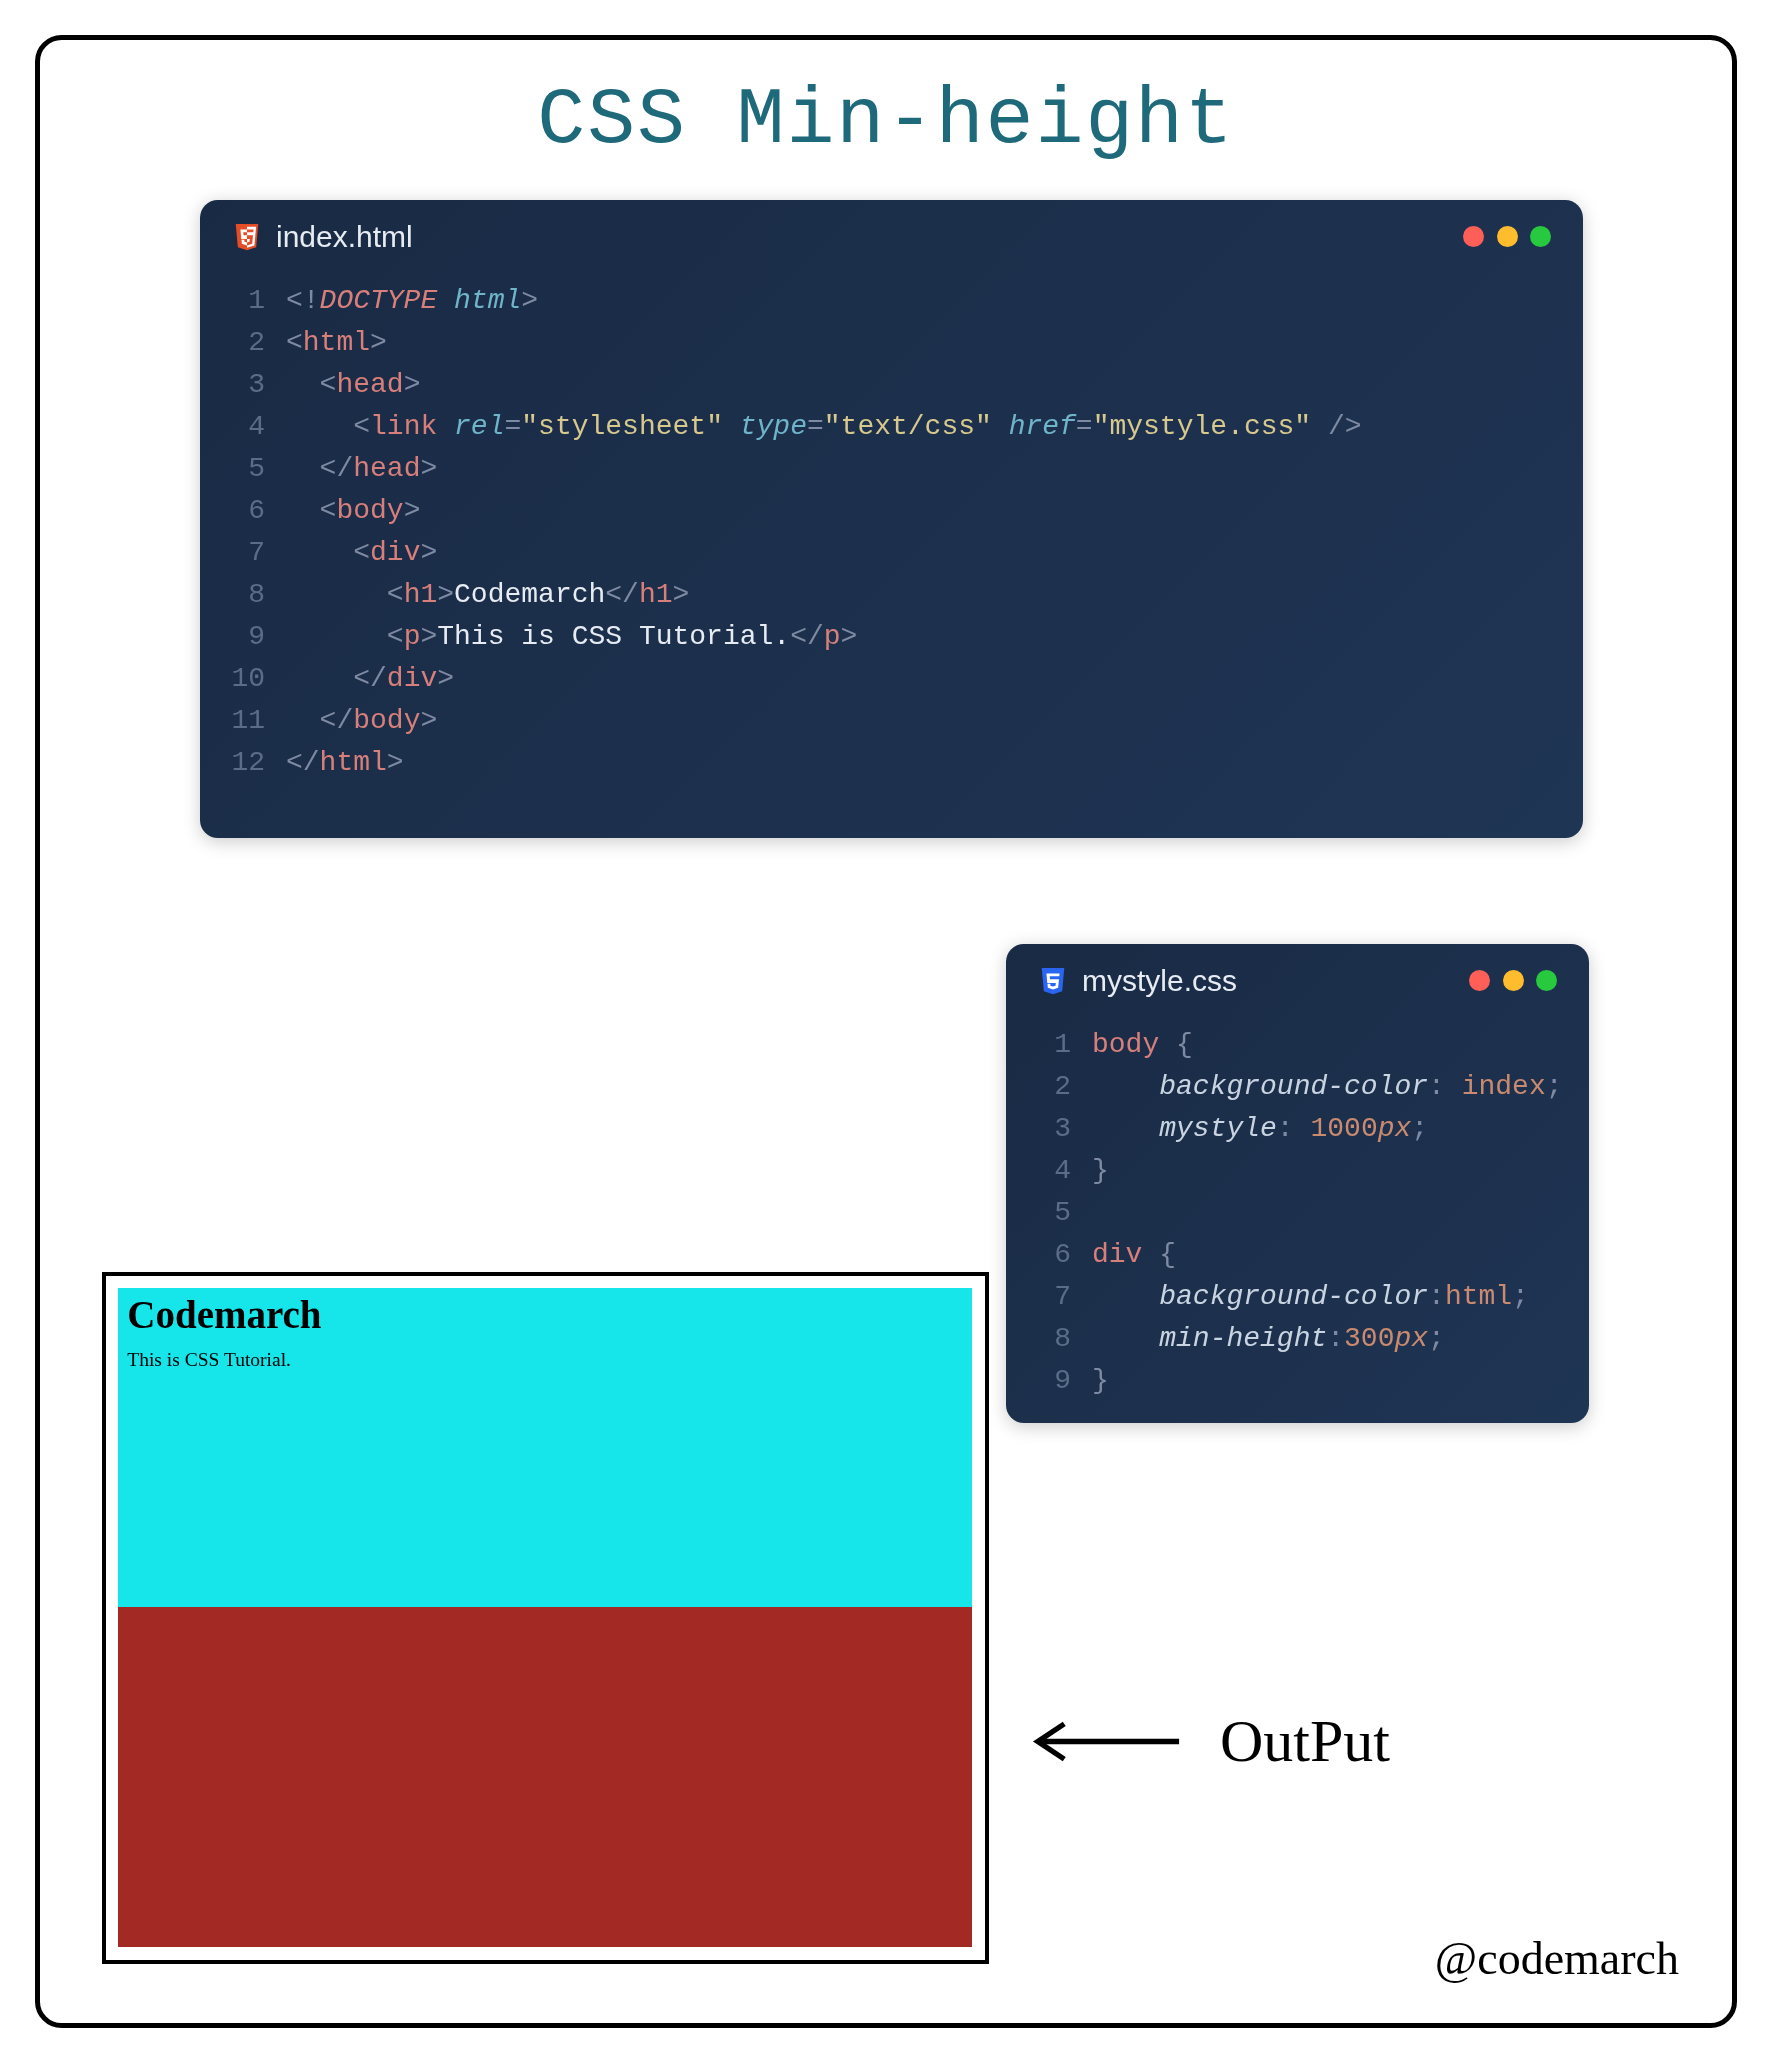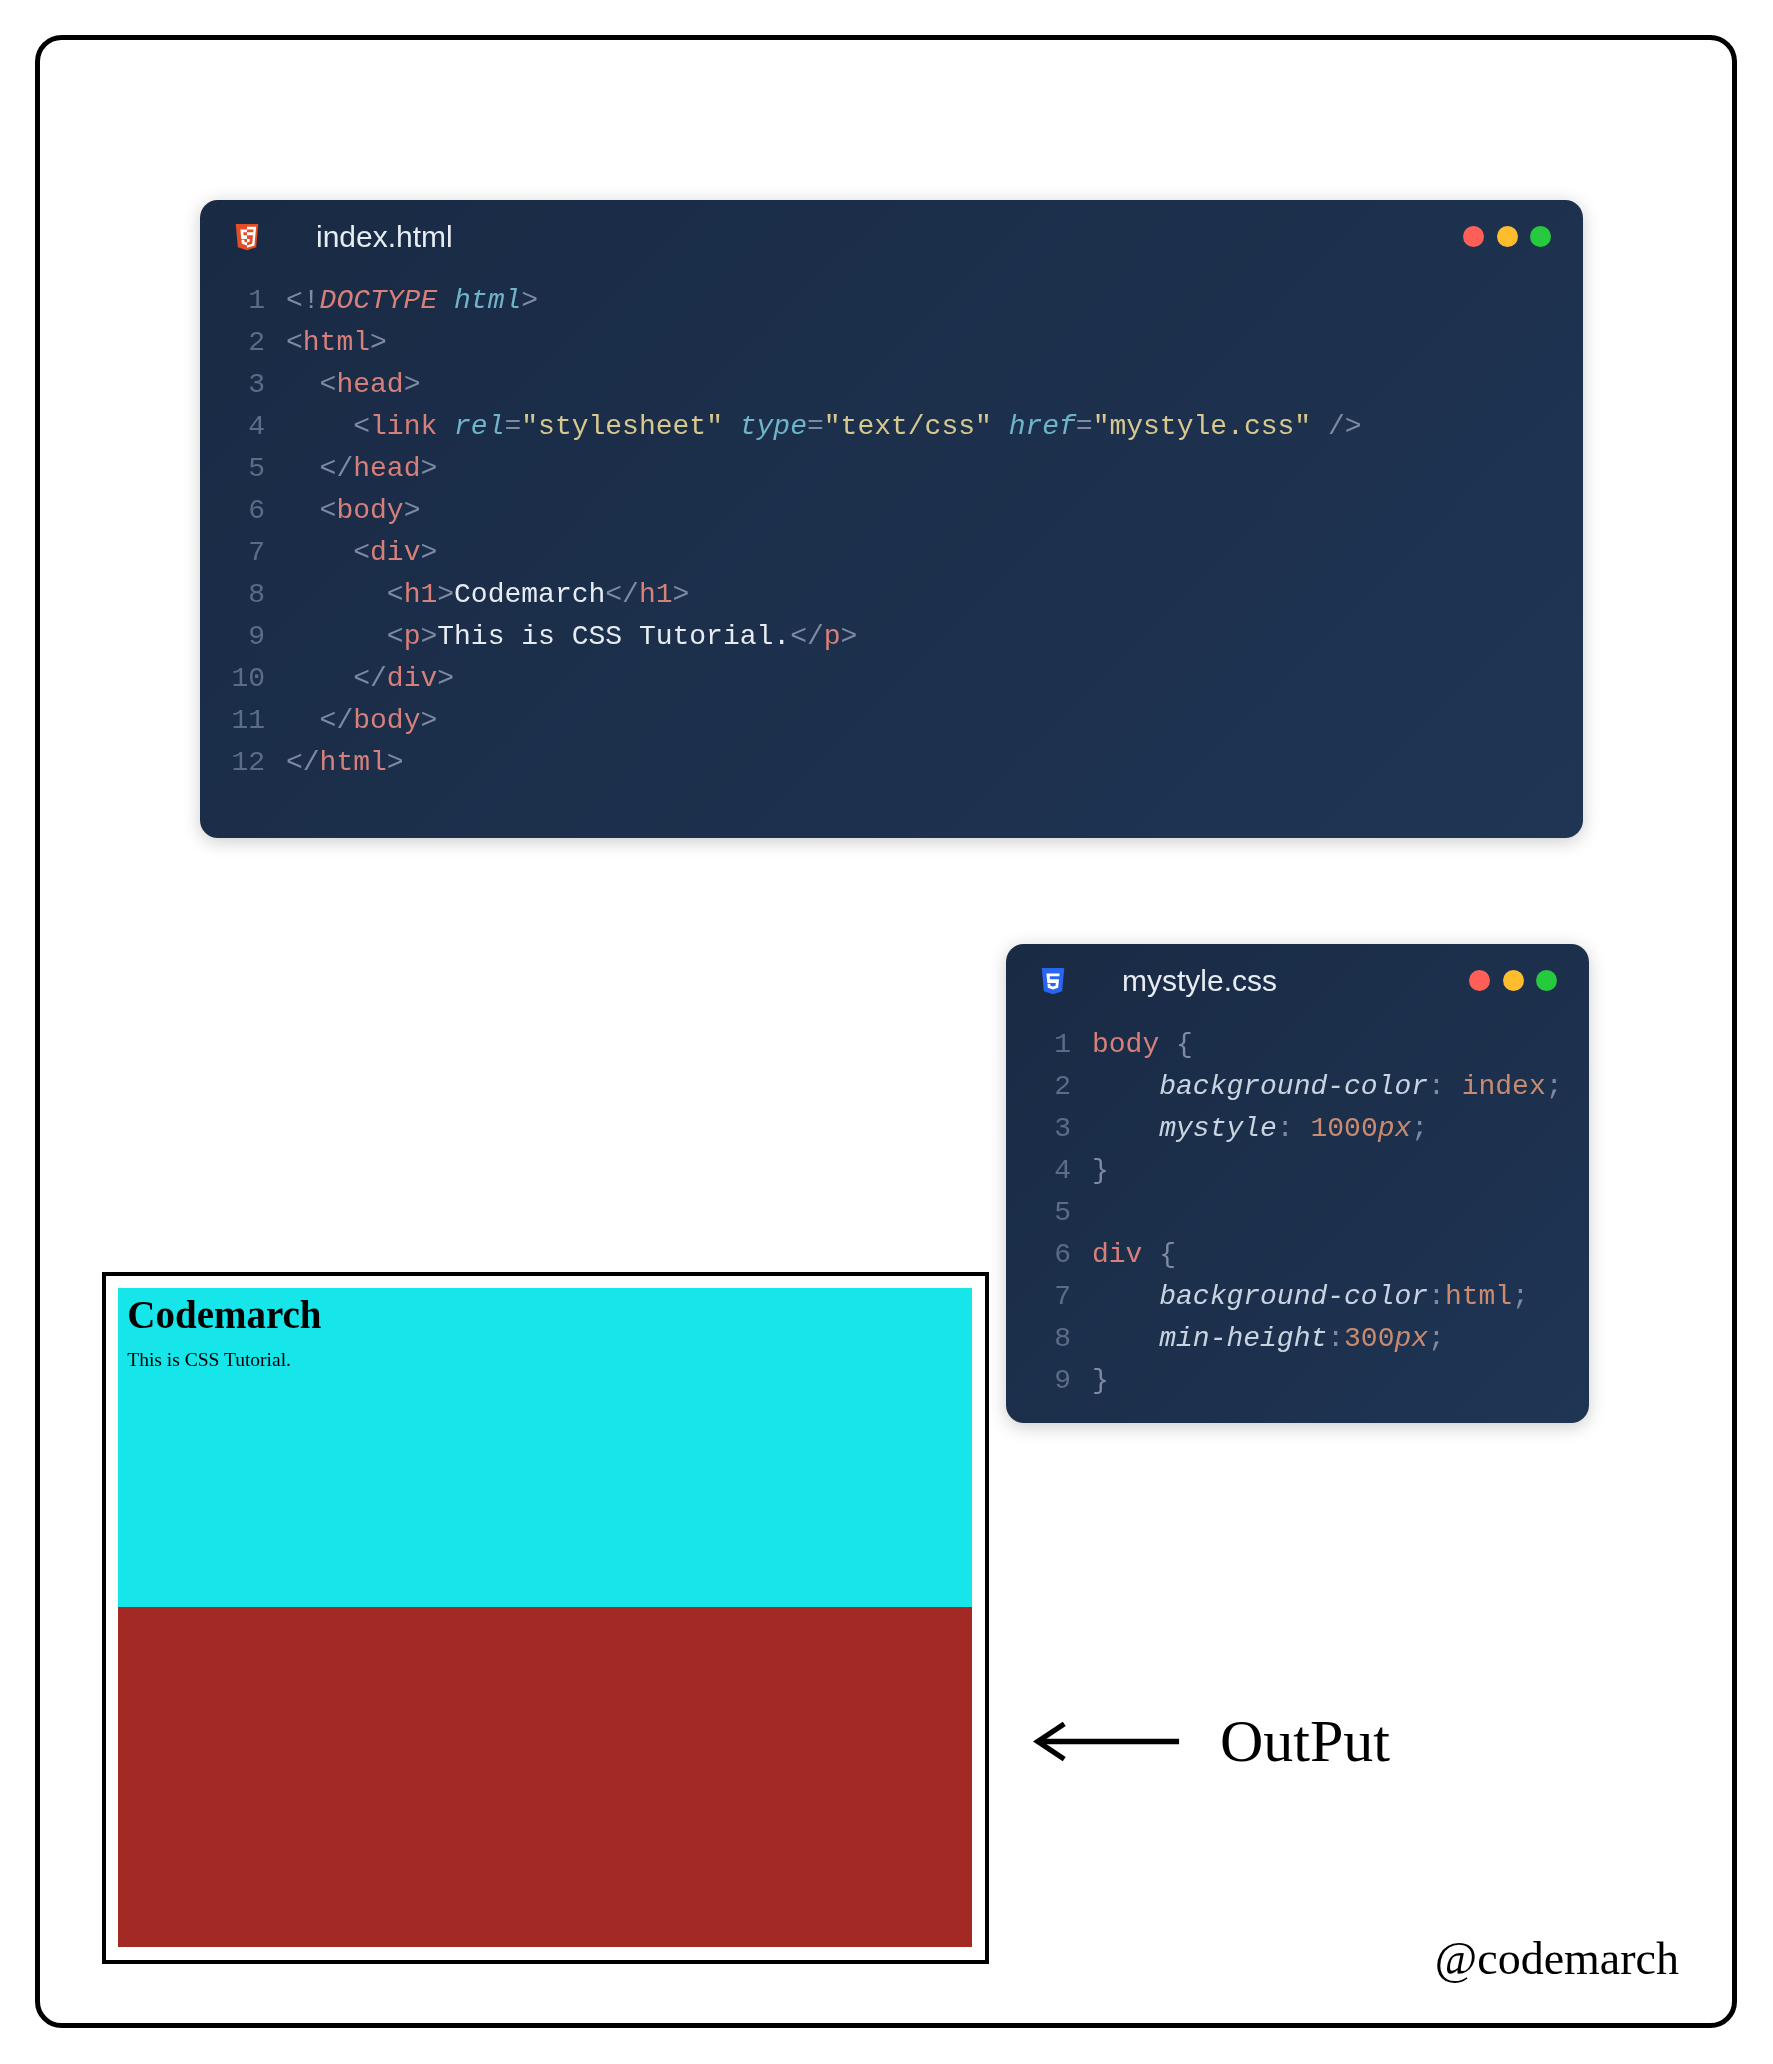--- a/index.html
+++ b/index.html
@@ -69,21 +69,20 @@
   }
   .file-icon {
     width: 30px;
     height: 30px;
     display: inline-block;
   }
   .file-name {
     font-size: 30px;
     color: #e7ecf3;
     font-family: Arial, sans-serif;
-    margin-left: 40px;
   }
   .dots { display:flex; gap:12.4px; }
   .dot { width:21px; height:21px; border-radius:50%; }
   .dot.red { background:#ff5f56; }
   .dot.yellow { background:#ffbd2e; }
   .dot.green { background:#27c93f; }
 
   .code-body {
     padding: 17.7px 32px 26.6px 21px;
     font-size: 28px;
@@ -171,20 +170,21 @@
     font-size: 46px;
     font-family: "Comic Sans MS","Segoe Script",cursive;
     color:#000;
   }
 </style>
 </head>
 <body>
 
 <div class="frame">
 
+  <div class="title">CSS Min-height</div>
 
   <div class="code-card card-html">
     <div class="card-header">
       <div class="card-header-left">
         <span class="file-icon">
           <svg viewBox="0 0 32 32">
               <path fill="#e44d26" d="M4 2l2.2 25L16 30l9.8-3L28 2z"></path>
               <path fill="#fff" d="M16 5v22.5l7.9-2.4L25.7 5zM9 8h14l-.3 3H12l.3 3h10.1l-.9 9.3L16 25l-5.5-1.7-.4-4.3h3l.2 2 2.7.8 2.7-.8.3-3H9.9z"></path>
             </svg>
         </span>

